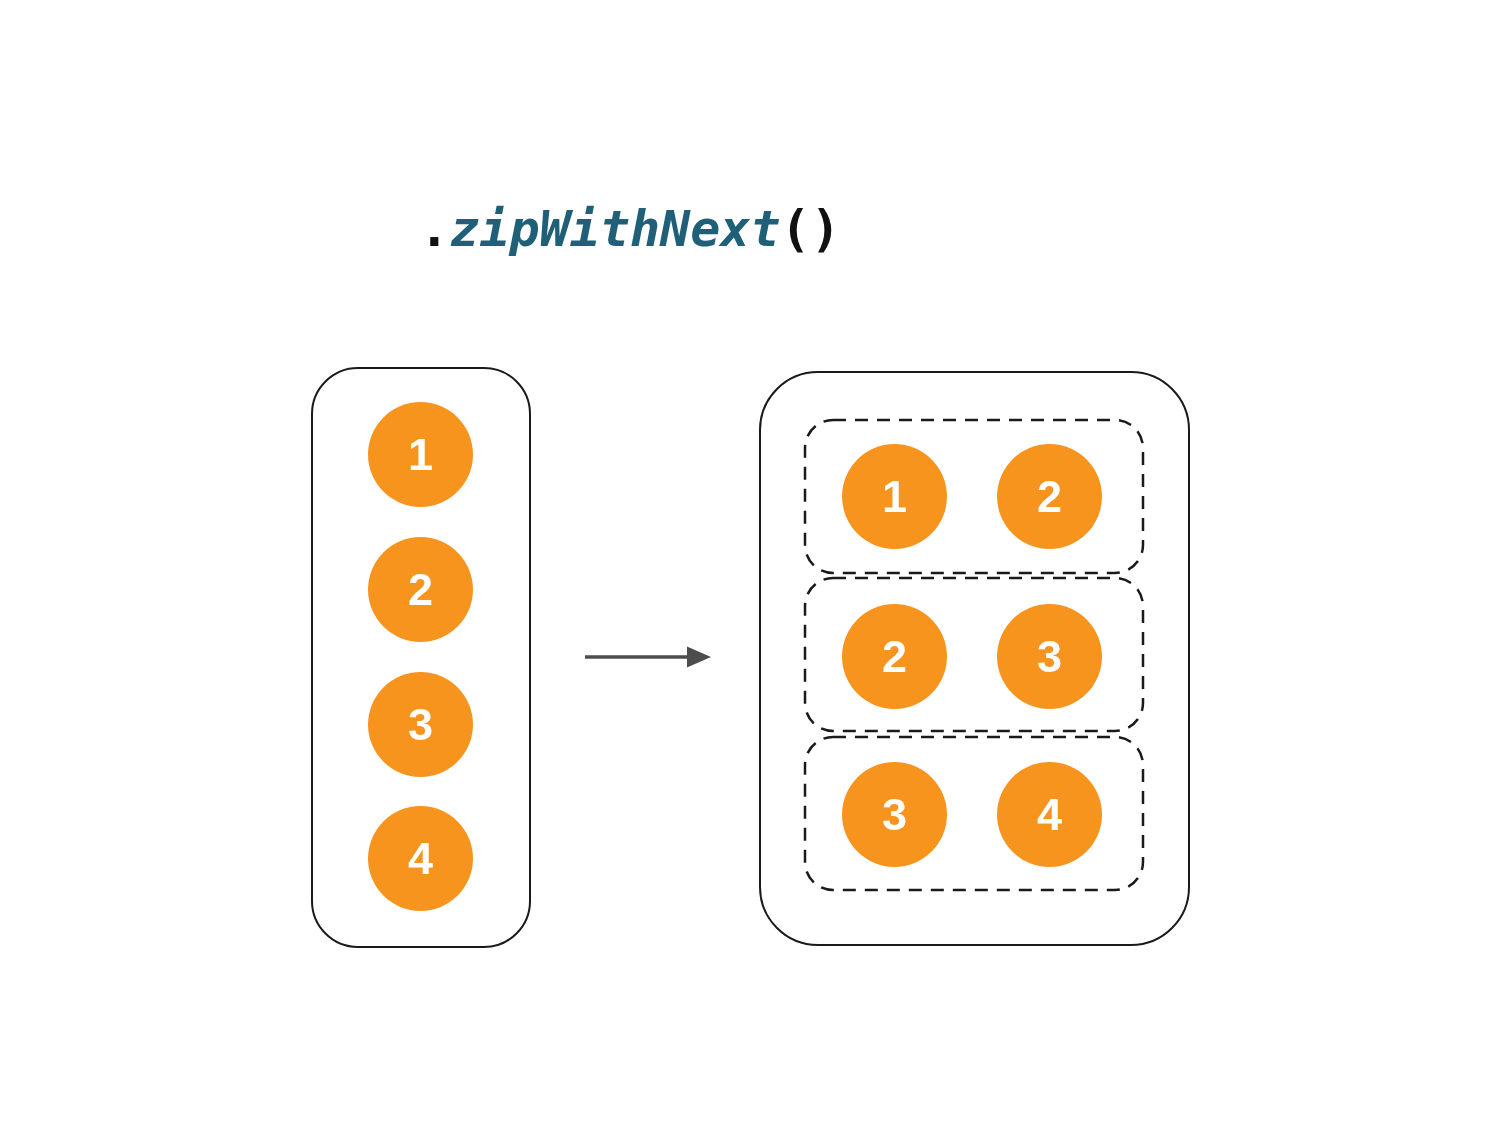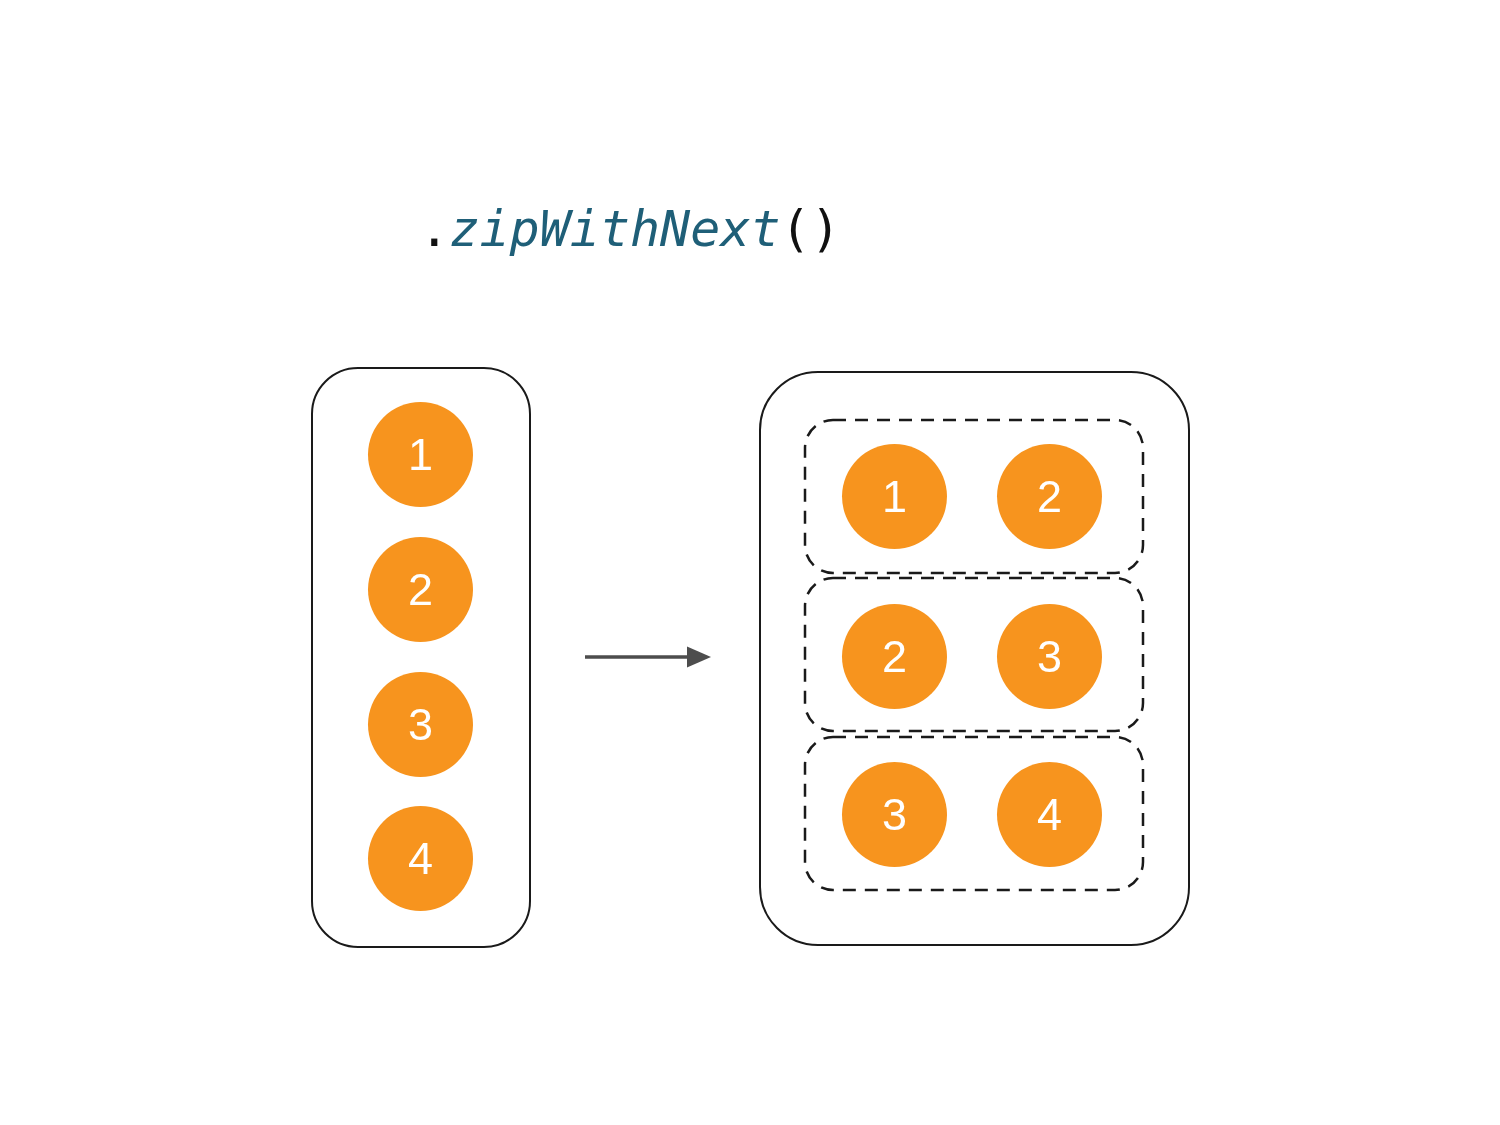--- a/index.html
+++ b/index.html
@@ -15,20 +15,21 @@
   html, body {
     width: 1500px; height: 1125px;
     background: var(--background);
     overflow: hidden;
     font-family: "Liberation Sans", sans-serif;
   }
   .canvas {
     position: relative;
     width: 1260px; height: 1125px;
     background: var(--background);
+    font-weight: bold;
   }
 
   
   .method-title {
     position: absolute;
     top: 198px; left: 0; right: 0;
     text-align: center;
     font-family: "DejaVu Sans Mono", monospace;
     font-size: 50px;
     line-height: 62px;

